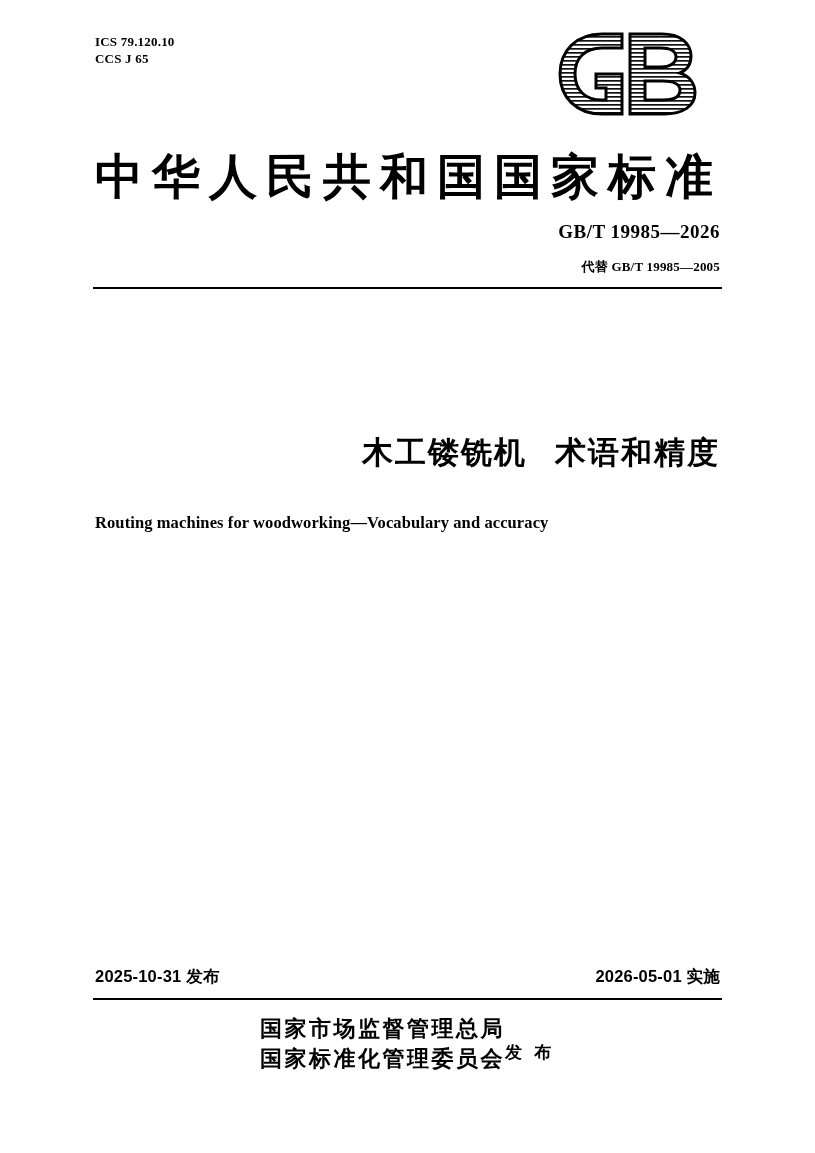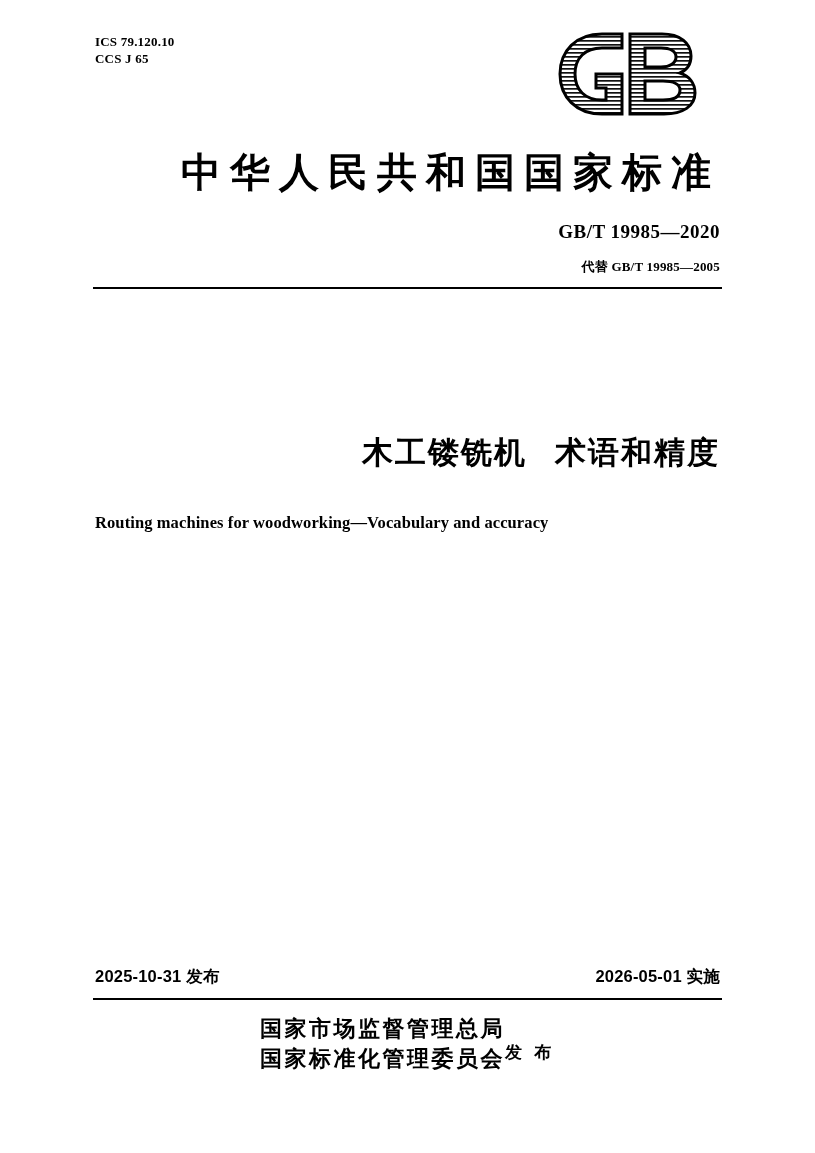--- a/index.html
+++ b/index.html
@@ -48,21 +48,21 @@
 
   
   .national-title {
     position: absolute;
     left: 95px;
     right: 95px;
     top: 145px;
     text-align: right;
     font-family: "Liberation Serif", serif;
     font-weight: bold;
-    font-size: 40px;
+    font-size: 48px;
     letter-spacing: 9px;
     white-space: nowrap;
     color: #000;
   }
 
   
   .std-number {
     position: absolute;
     right: 95px;
     top: 221px;
@@ -205,21 +205,21 @@
         <path d="M80,6 L112,6 C130,6 141,15 141,28 C141,36 137,42 130,45 C139,48 145,55 145,65 C145,78 133,86 114,86 L80,86 Z" fill="none" stroke="#000" stroke-width="3"></path>
         <path d="M95,20 L95,39 L111,39 C120,39 126,35 126,29 C126,23 120,20 111,20 Z" fill="#ffffff" stroke="#000" stroke-width="3"></path>
         <path d="M95,53 L95,72 L113,72 C123,72 130,69 130,62 C130,56 123,53 113,53 Z" fill="#ffffff" stroke="#000" stroke-width="3"></path>
       </g>
     </svg>
   </div>
 
   <div class="national-title">中华人民共和国国家标准</div>
 
   <div class="std-number">
-    <div class="main">GB/T 19985—2020</div>
+    <div class="main">GB/T 19985—2026</div>
     <div class="replaces">代替 GB/T 19985—2005</div>
   </div>
 
   <div class="rule"></div>
 
   <div class="doc-title">
     <span>木工镂铣机</span><span class="gap"></span><span>术语和精度</span>
   </div>
 
   <div class="doc-subtitle">Routing machines for woodworking—Vocabulary and accuracy</div>

